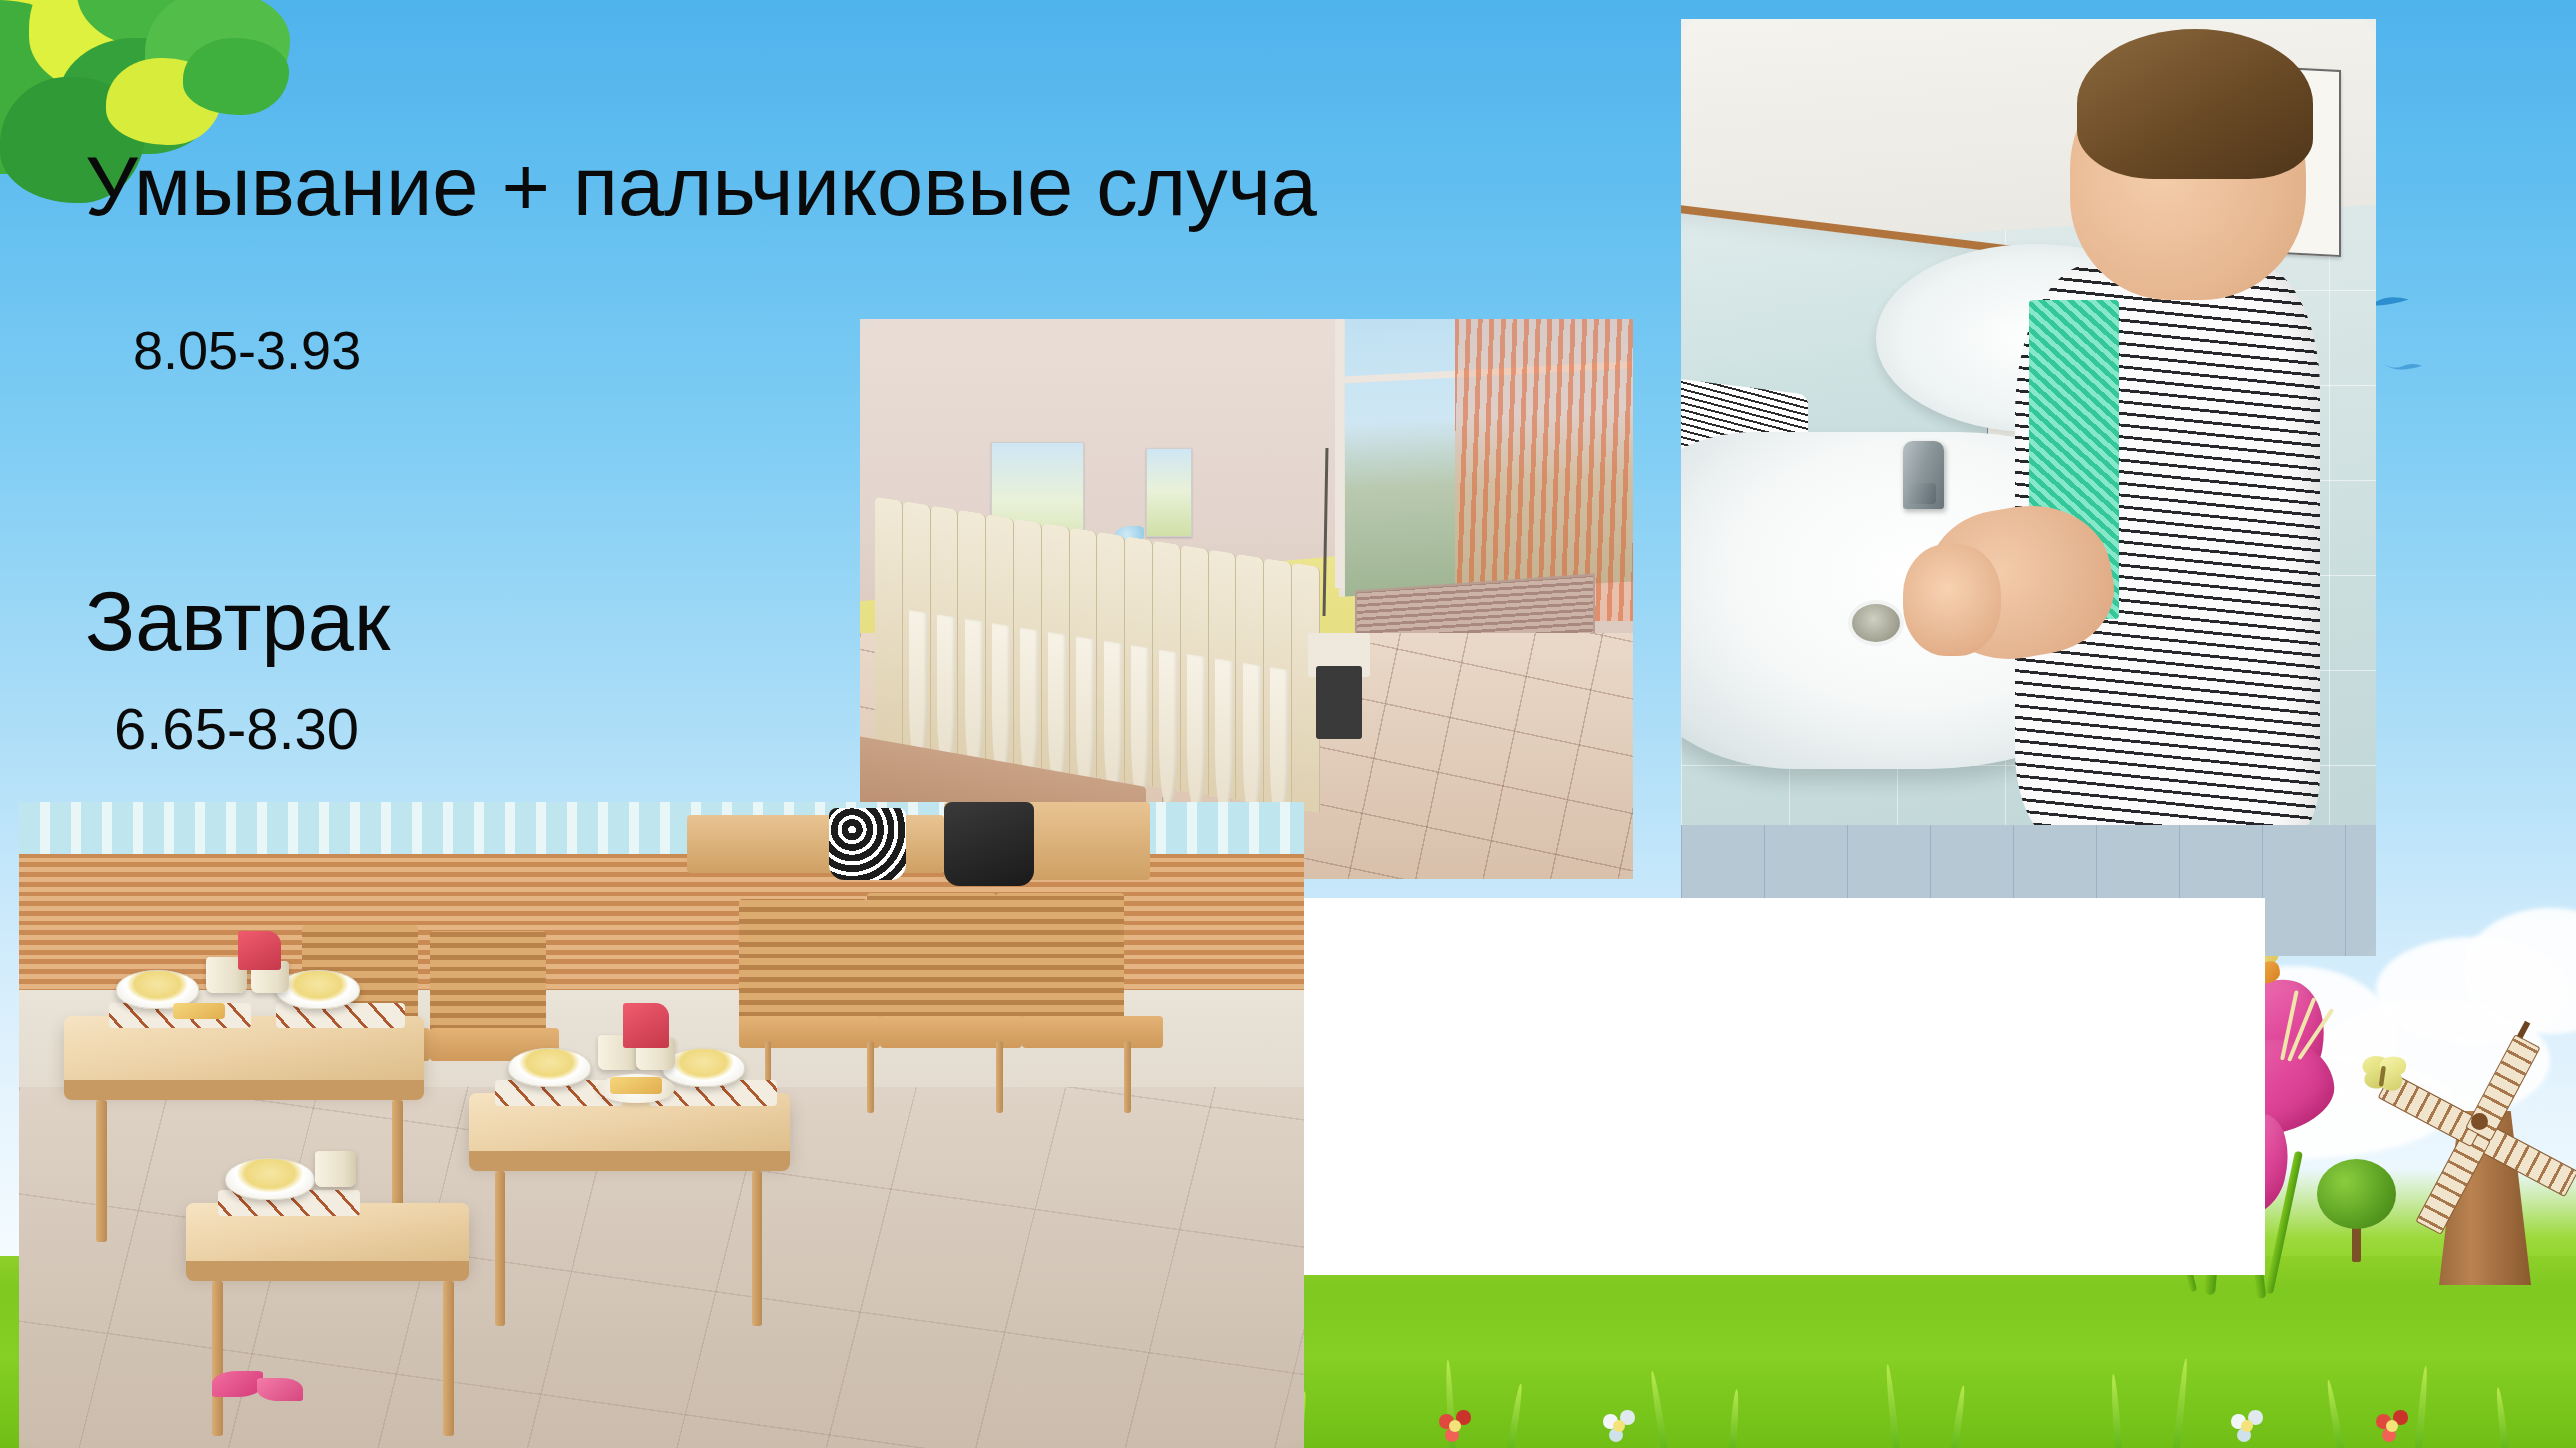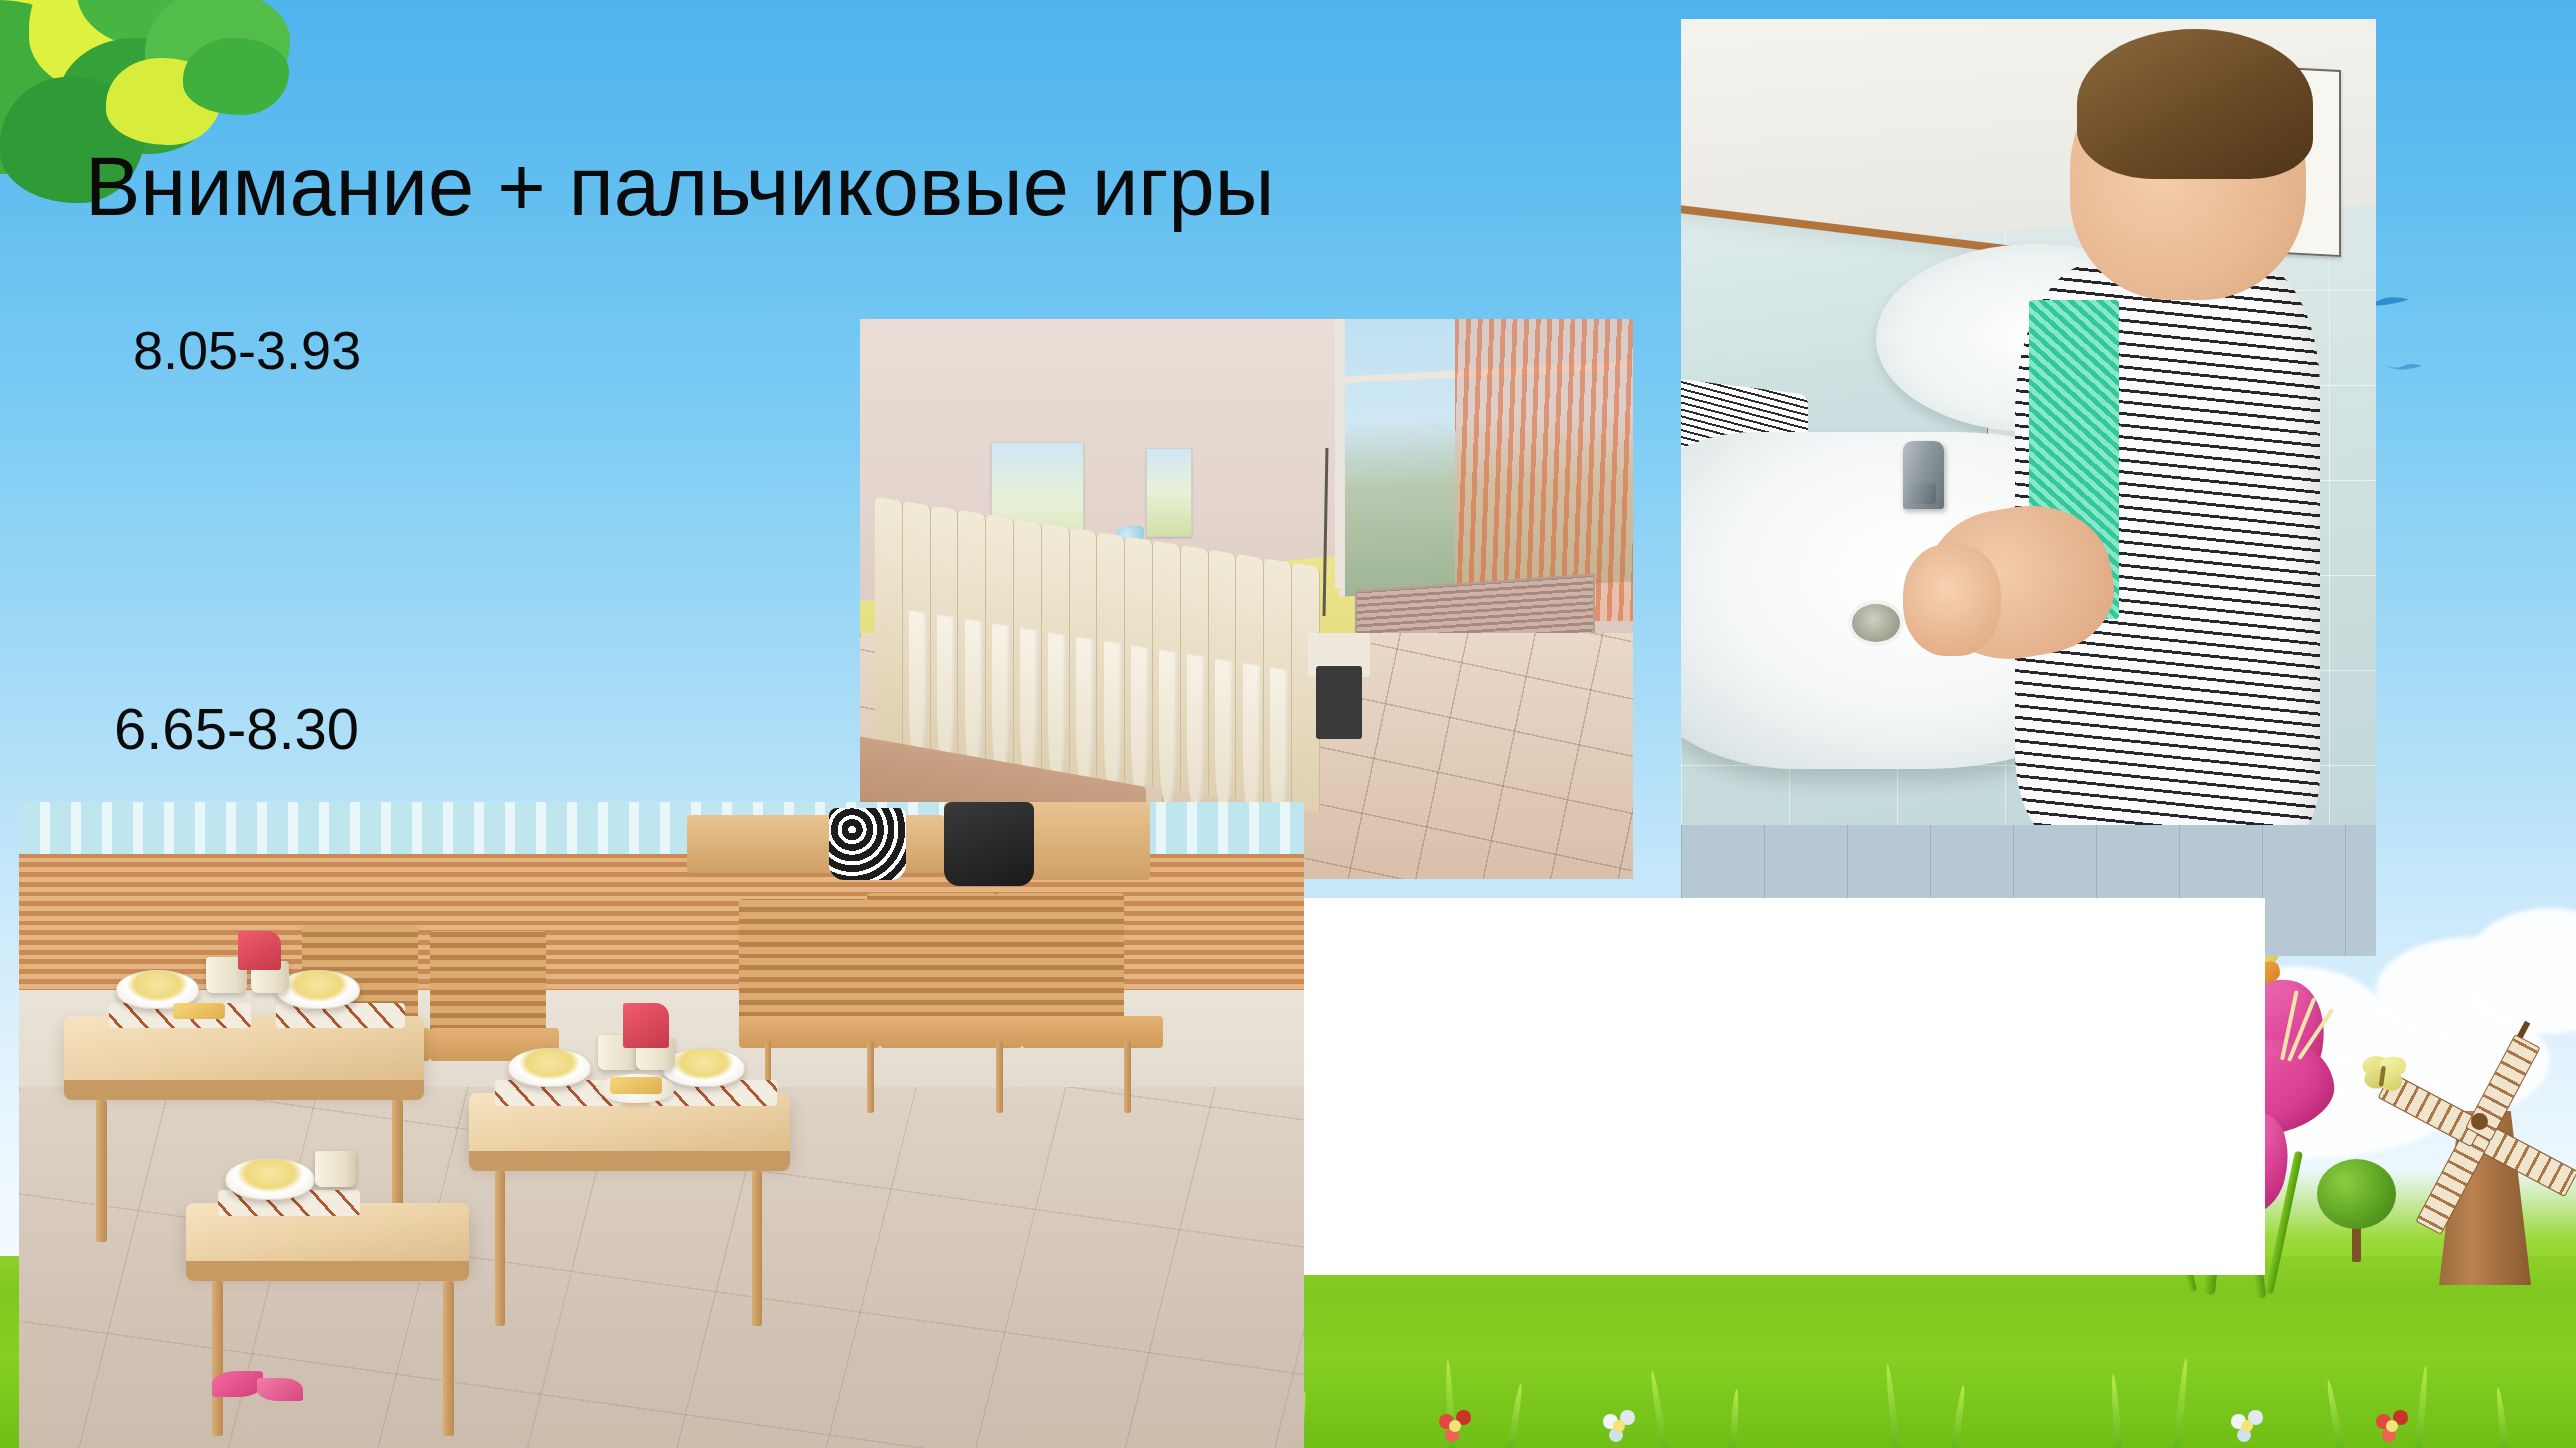--- a/index.html
+++ b/index.html
@@ -601,18 +601,19 @@
         <div class="kid-hair" style="left:45%;top:79%;width:9%;height:11%;background:linear-gradient(160deg,#d6ba84,#a98752);border-radius:50% 50% 32% 32%;"></div>
         <div class="kid-head" style="left:46%;top:82%;width:7.5%;height:11%;"></div>
         <div class="kid-torso" style="left:44%;top:92%;width:11%;height:10%;background:linear-gradient(160deg,#f6b7c8,#e0899f);"></div>
       </div>
 
       <div style="position:absolute;left:15%;top:88%;width:4%;height:4%;background:linear-gradient(140deg,#f26ea0,#d43a77);border-radius:48% 10% 48% 10%;"></div>
       <div style="position:absolute;left:18.5%;top:89%;width:3.6%;height:3.6%;background:linear-gradient(140deg,#f47ba9,#d6487f);border-radius:10% 48% 10% 48%;"></div>
     </div>
   </div>
 
-  <div class="txt" id="title-main">Внимание + пальчиковые игры</div>
+  <div class="txt" id="title-main">Умывание + пальчиковые случа</div>
   <div class="txt" id="time-1">8.05-3.93</div>
+  <div class="txt" id="title-2">Завтрак</div>
   <div class="txt" id="time-2">6.65-8.30</div>
 
 </div>
 
 
 </body></html>

